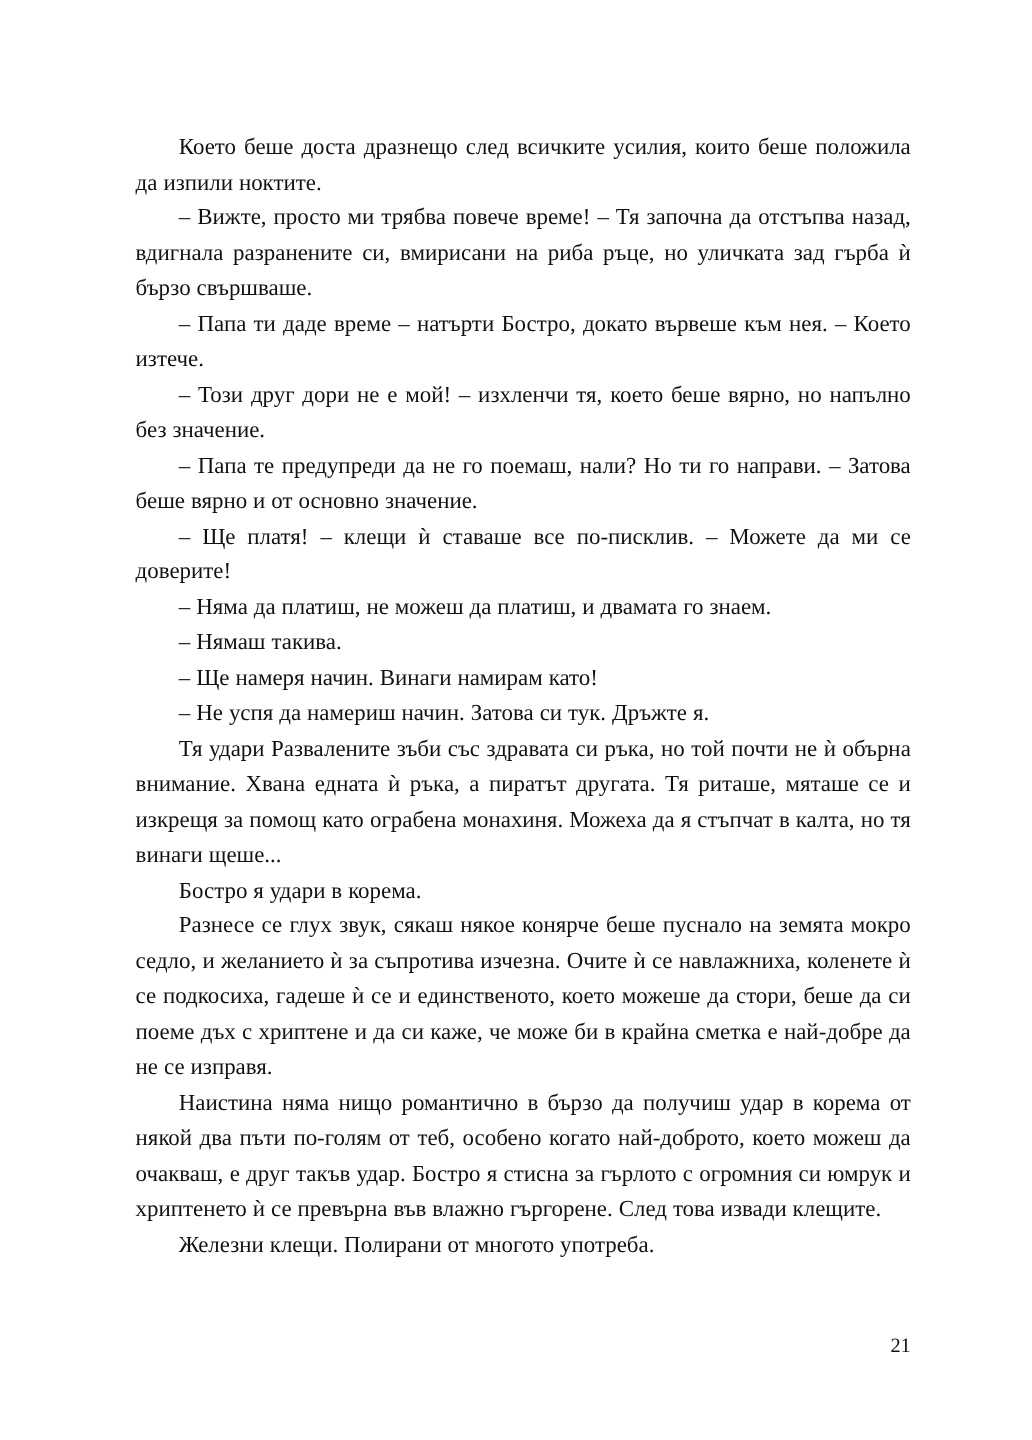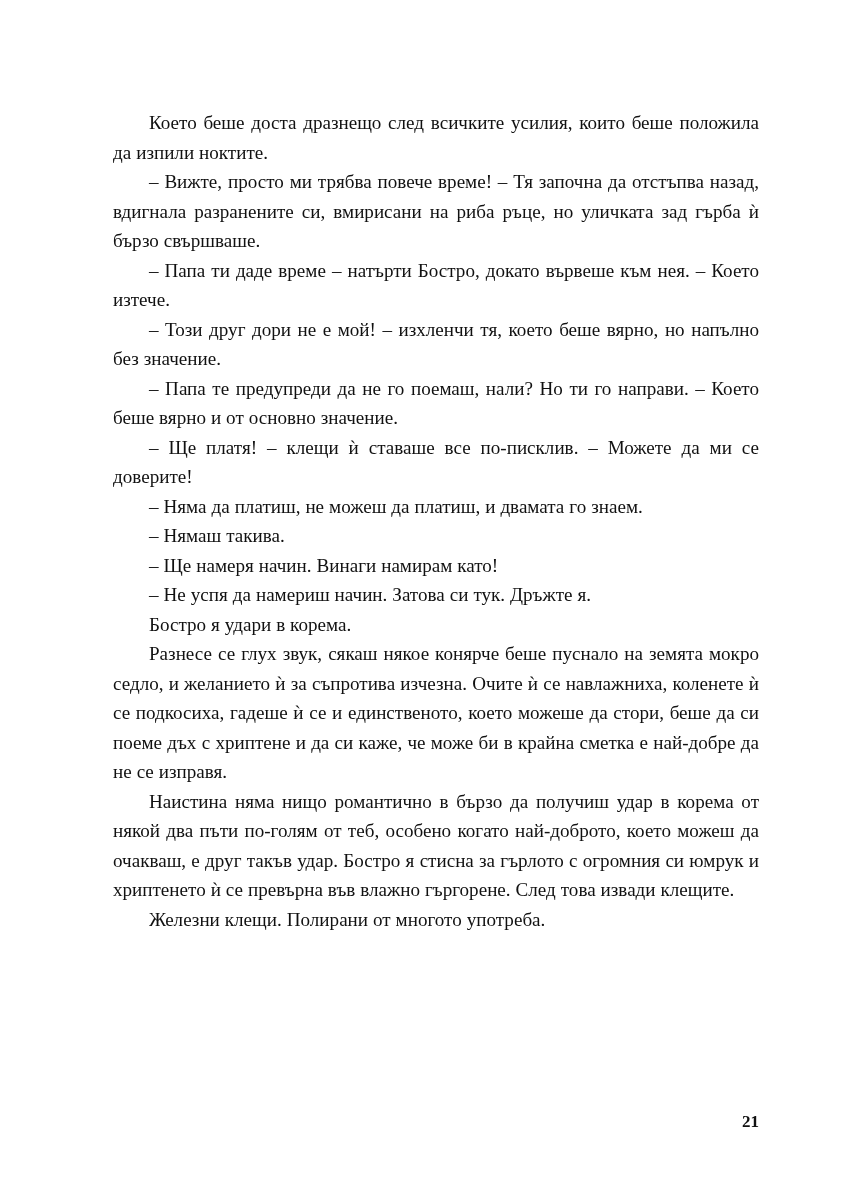--- a/index.html
+++ b/index.html
@@ -39,39 +39,39 @@
     word-spacing: 0.2px;
   }
   .folio {
     position: absolute;
     right: 101px;
     top: 1112px;
     font-size: 17px;
     line-height: 20px;
     color: #111111;
     text-align: right;
-    font-weight: bold;
   }
 </style>
 </head>
 <body>
 
 <div class="page">
 
   <div class="text-block">
     <p class="para">Което беше доста дразнещо след всичките усилия, които беше положила да изпили ноктите.</p>
     <p class="para">– Вижте, просто ми трябва повече време! – Тя започна да отстъпва назад, вдигнала разранените си, вмирисани на риба ръце, но уличката зад гърба ѝ бързо свършваше.</p>
     <p class="para">– Папа ти даде време – натърти Бостро, докато вървеше към нея. – Което изтече.</p>
     <p class="para">– Този друг дори не е мой! – изхленчи тя, което беше вярно, но напълно без значение.</p>
-    <p class="para">– Папа те предупреди да не го поемаш, нали? Но ти го направи. – Което беше вярно и от основно значение.</p>
+    <p class="para">– Папа те предупреди да не го поемаш, нали? Но ти го направи. – Затова беше вярно и от основно значение.</p>
     <p class="para">– Ще платя! – клещи ѝ ставаше все по-писклив. – Можете да ми се доверите!</p>
     <p class="para">– Няма да платиш, не можеш да платиш, и двамата го знаем.</p>
     <p class="para">– Нямаш такива.</p>
     <p class="para">– Ще намеря начин. Винаги намирам като!</p>
     <p class="para">– Не успя да намериш начин. Затова си тук. Дръжте я.</p>
+    <p class="para">Тя удари Развалените зъби със здравата си ръка, но той почти не ѝ обърна внимание. Хвана едната ѝ ръка, а пиратът другата. Тя риташе, мяташе се и изкрещя за помощ като ограбена монахиня. Можеха да я стъпчат в калта, но тя винаги щеше...</p>
     <p class="para">Бостро я удари в корема.</p>
     <p class="para">Разнесе се глух звук, сякаш някое конярче беше пуснало на земята мокро седло, и желанието ѝ за съпротива изчезна. Очите ѝ се навлажниха, коленете ѝ се подкосиха, гадеше ѝ се и единственото, което можеше да стори, беше да си поеме дъх с хриптене и да си каже, че може би в крайна сметка е най-добре да не се изправя.</p>
     <p class="para">Наистина няма нищо романтично в бързо да получиш удар в корема от някой два пъти по-голям от теб, особено когато най-доброто, което можеш да очакваш, е друг такъв удар. Бостро я стисна за гърлото с огромния си юмрук и хриптенето ѝ се превърна във влажно гъргорене. След това извади клещите.</p>
     <p class="para">Железни клещи. Полирани от многото употреба.</p>
   </div>
 
   <div class="folio">21</div>
 
 </div>
 

